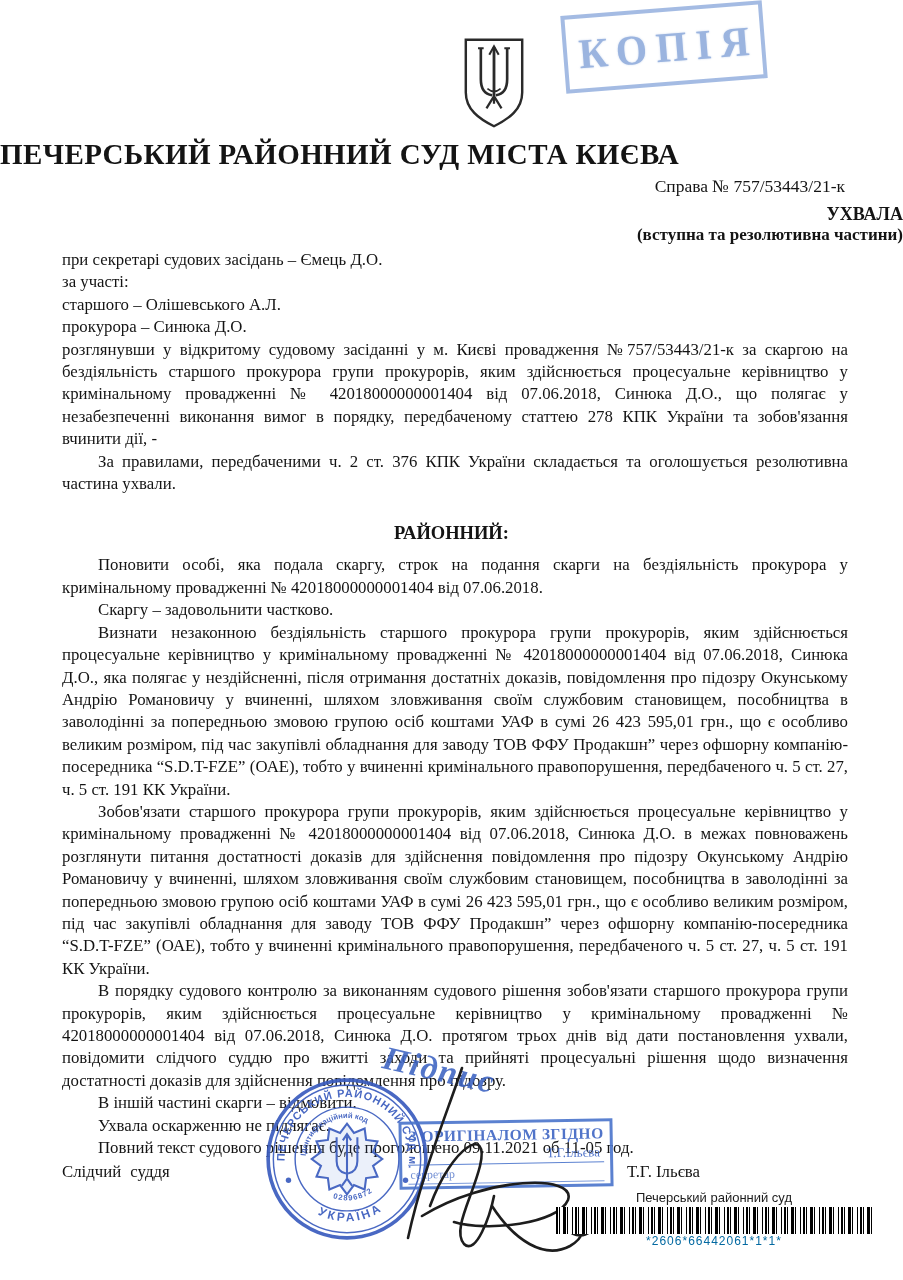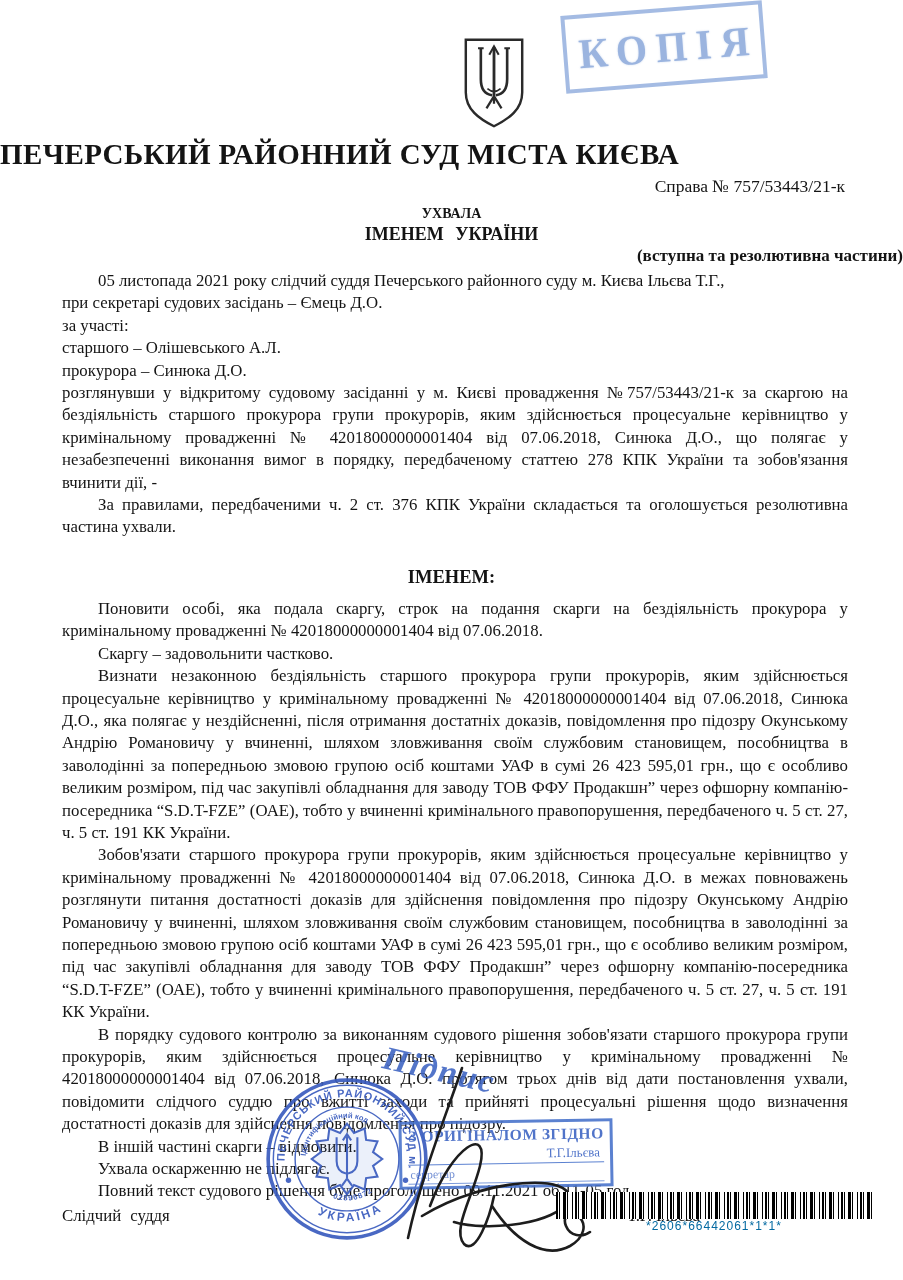--- a/index.html
+++ b/index.html
@@ -11,21 +11,21 @@
   
   .emblem-wrap{padding-top:36px;text-align:center;}
   .emblem-wrap svg{margin-left:84px;}
   .court-title{
     text-align:left;font-weight:bold;font-size:29px;letter-spacing:.4px;
     margin-top:4px;line-height:32px;
   }
   .case-no{
     text-align:right;padding-right:58px;font-size:17.5px;margin-top:6px;padding-left:24px;
   }
-  .doc-title{ text-align:center;font-weight:bold;font-size:14px;margin-top:7px;line-height:20px;}
+  .doc-title{ text-align:right;font-weight:bold;font-size:18px;margin-top:7px;line-height:20px;}
   .doc-subtitle{text-align:center;font-weight:bold;font-size:18px;word-spacing:7px;line-height:21px;}
   .doc-note{text-align:right;font-weight:bold;font-size:17px;line-height:21px;margin-bottom:4px;}
   
   .body-text{margin:2px 55px 0 62px;}
   .para{font-size:16.8px;line-height:22.4px;margin:0;}
   .justify{text-align:justify;}
   .indent{text-indent:36px;}
   .flush{text-indent:0;}
   .resolved-heading{
     text-align:center;font-weight:bold;font-size:18.5px;
@@ -98,34 +98,32 @@
     </svg>
   </div>
 
   <div class="copy-stamp">
     <span>КОПІЯ</span>
   </div>
 
   <div class="court-title">ПЕЧЕРСЬКИЙ РАЙОННИЙ СУД МІСТА КИЄВА</div>
   <div class="case-no">Справа № 757/53443/21-к</div>
   <div class="doc-title">УХВАЛА</div>
-  <div class="doc-subtitle">ІМЕНЕМ УКРАЇНИ</div>
   <div class="doc-note">(вступна та резолютивна частини)</div>
 
   <div class="body-text">
-      <p class="para indent">05 листопада 2021 року слідчий суддя Печерського районного суду м. Києва Ільєва Т.Г.,</p>
       <p class="para flush">при секретарі судових засідань – Ємець Д.О.</p>
       <p class="para flush">за участі:</p>
       <p class="para flush">старшого – Олішевського А.Л.</p>
       <p class="para flush">прокурора – Синюка Д.О.</p>
       <p class="para flush justify">розглянувши у відкритому судовому засіданні у м. Києві провадження №757/53443/21-к за скаргою на бездіяльність старшого прокурора групи прокурорів, яким здійснюється процесуальне керівництво у кримінальному провадженні № 42018000000001404 від 07.06.2018, Синюка Д.О., що полягає у незабезпеченні виконання вимог в порядку, передбаченому статтею 278 КПК України та зобов'язання вчинити дії, -</p>
       <p class="para indent justify">За правилами, передбаченими ч. 2 ст. 376 КПК України складається та оголошується резолютивна частина ухвали.</p>
     </div>
 
-  <div class="resolved-heading">ІМЕНЕМ:</div>
+  <div class="resolved-heading">РАЙОННИЙ:</div>
 
   <div class="body-text">
       <p class="para indent justify">Поновити особі, яка подала скаргу, строк на подання скарги на бездіяльність прокурора у кримінальному провадженні № 42018000000001404 від 07.06.2018.</p>
       <p class="para indent">Скаргу – задовольнити частково.</p>
       <p class="para indent justify">Визнати незаконною бездіяльність старшого прокурора групи прокурорів, яким здійснюється процесуальне керівництво у кримінальному провадженні № 42018000000001404 від 07.06.2018, Синюка Д.О., яка полягає у нездійсненні, після отримання достатніх доказів, повідомлення про підозру Окунському Андрію Романовичу у вчиненні, шляхом зловживання своїм службовим становищем, пособництва в заволодінні за попередньою змовою групою осіб коштами УАФ в сумі 26 423 595,01 грн., що є особливо великим розміром, під час закупівлі обладнання для заводу ТОВ ФФУ Продакшн” через офшорну компанію-посередника “S.D.T-FZE” (ОАЕ), тобто у вчиненні кримінального правопорушення, передбаченого ч. 5 ст. 27, ч. 5 ст. 191 КК України.</p>
       <p class="para indent justify">Зобов'язати старшого прокурора групи прокурорів, яким здійснюється процесуальне керівництво у кримінальному провадженні № 42018000000001404 від 07.06.2018, Синюка Д.О. в межах повноважень розглянути питання достатності доказів для здійснення повідомлення про підозру Окунському Андрію Романовичу у вчиненні, шляхом зловживання своїм службовим становищем, пособництва в заволодінні за попередньою змовою групою осіб коштами УАФ в сумі 26 423 595,01 грн., що є особливо великим розміром, під час закупівлі обладнання для заводу ТОВ ФФУ Продакшн” через офшорну компанію-посередника “S.D.T-FZE” (ОАЕ), тобто у вчиненні кримінального правопорушення, передбаченого ч. 5 ст. 27, ч. 5 ст. 191 КК України.</p>
       <p class="para indent justify">В порядку судового контролю за виконанням судового рішення зобов'язати старшого прокурора групи прокурорів, яким здійснюється процесуальне керівництво у кримінальному провадженні № 42018000000001404 від 07.06.2018, Синюка Д.О. протягом трьох днів від дати постановлення ухвали, повідомити слідчого суддю про вжитті заходи та прийняті процесуальні рішення щодо визначення достатності доказів для здійснення повідомлення про підозру.</p>
       <p class="para indent">В іншій частині скарги – відмовити.</p>
       <p class="para indent">Ухвала оскарженню не підлягає.</p>
       <p class="para indent">Повний текст судового рішення буде проголошено 09.11.2021 об 11-05 год.</p>
@@ -183,17 +181,18 @@
   </div>
 
   <svg class="signature-svg" width="240" height="210" viewBox="0 0 240 210" fill="none" stroke="#1d1d1d" stroke-width="2.6" stroke-linecap="round">
     <path d="M70,10 C55,55 30,115 16,180"></path>
     <path d="M38,148 C60,88 98,66 88,108 C80,140 60,172 72,186 C84,198 98,158 102,138"></path>
     <path d="M30,158 C95,118 185,116 176,142 C166,166 95,174 62,164"></path>
     <path d="M100,148 C122,182 152,202 178,188 C192,180 196,166 186,158 C178,152 170,158 174,168 C178,178 190,180 198,174"></path>
   </svg>
 
   <div class="footer-block">
+    <div class="footer-court">Печерський районний суд</div>
     <div class="barcode"></div>
     <div class="barcode-num">*2606*66442061*1*1*</div>
   </div>
 
 </div>
 
 </body></html>

